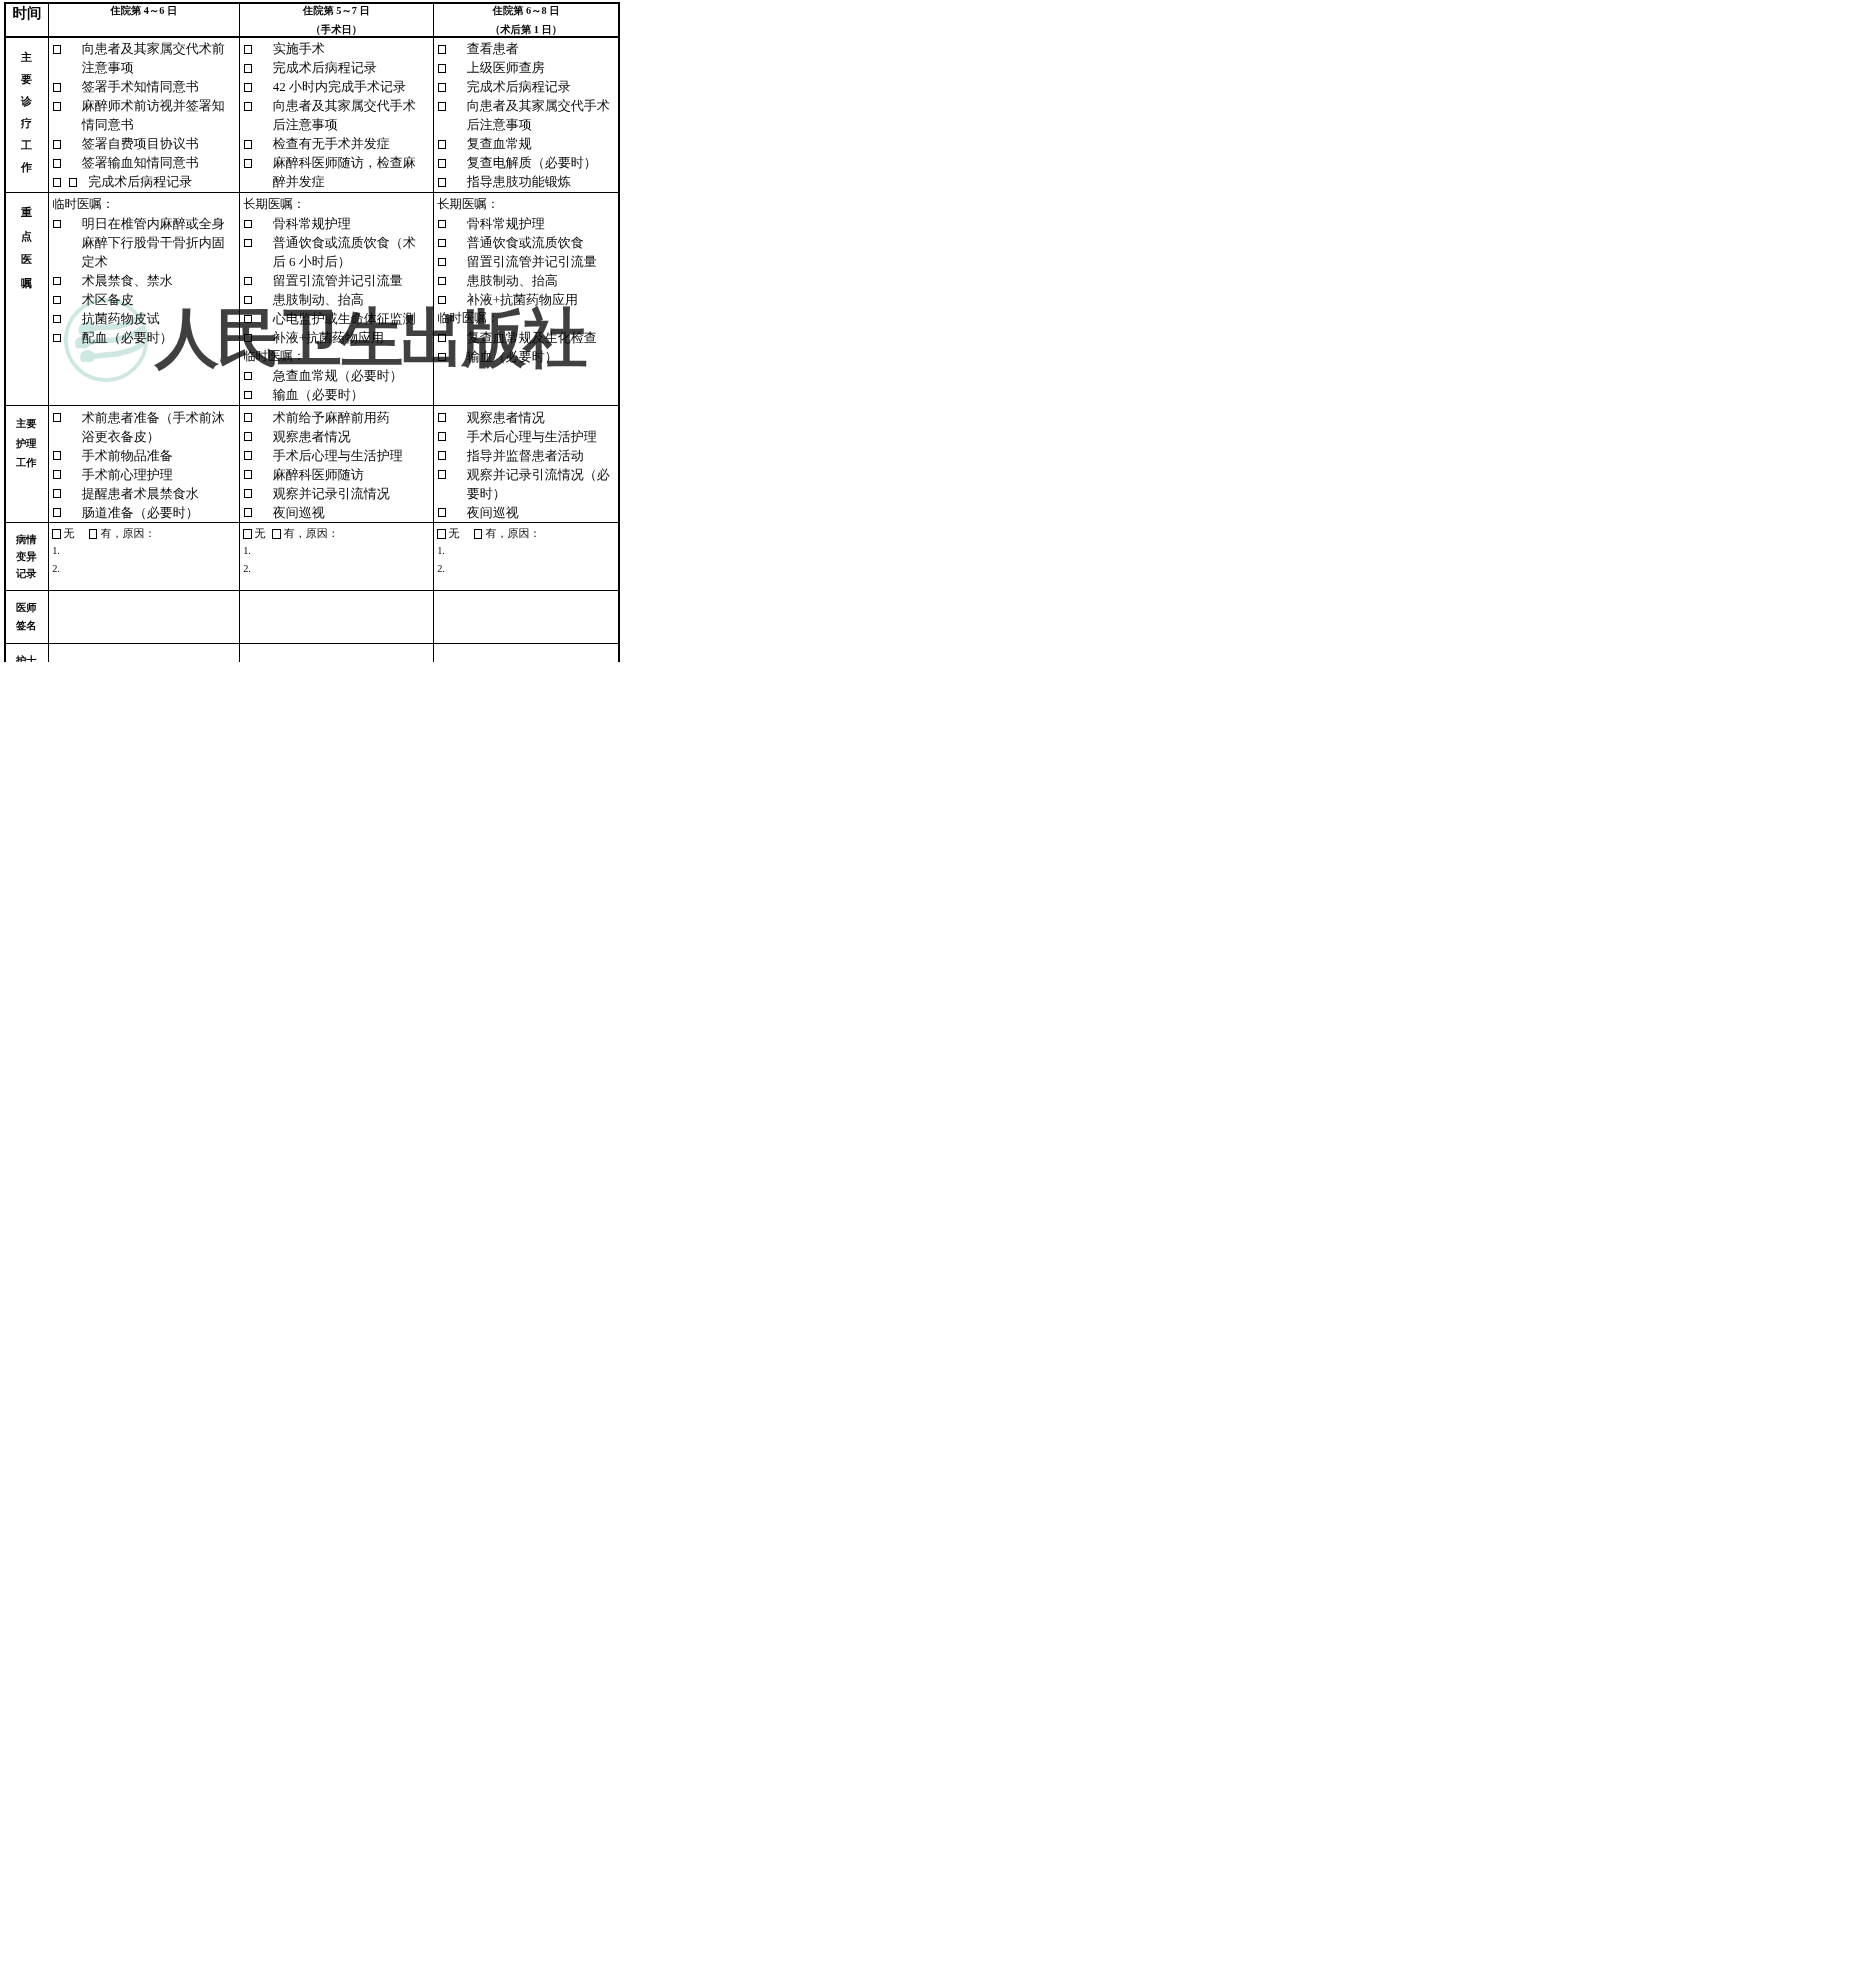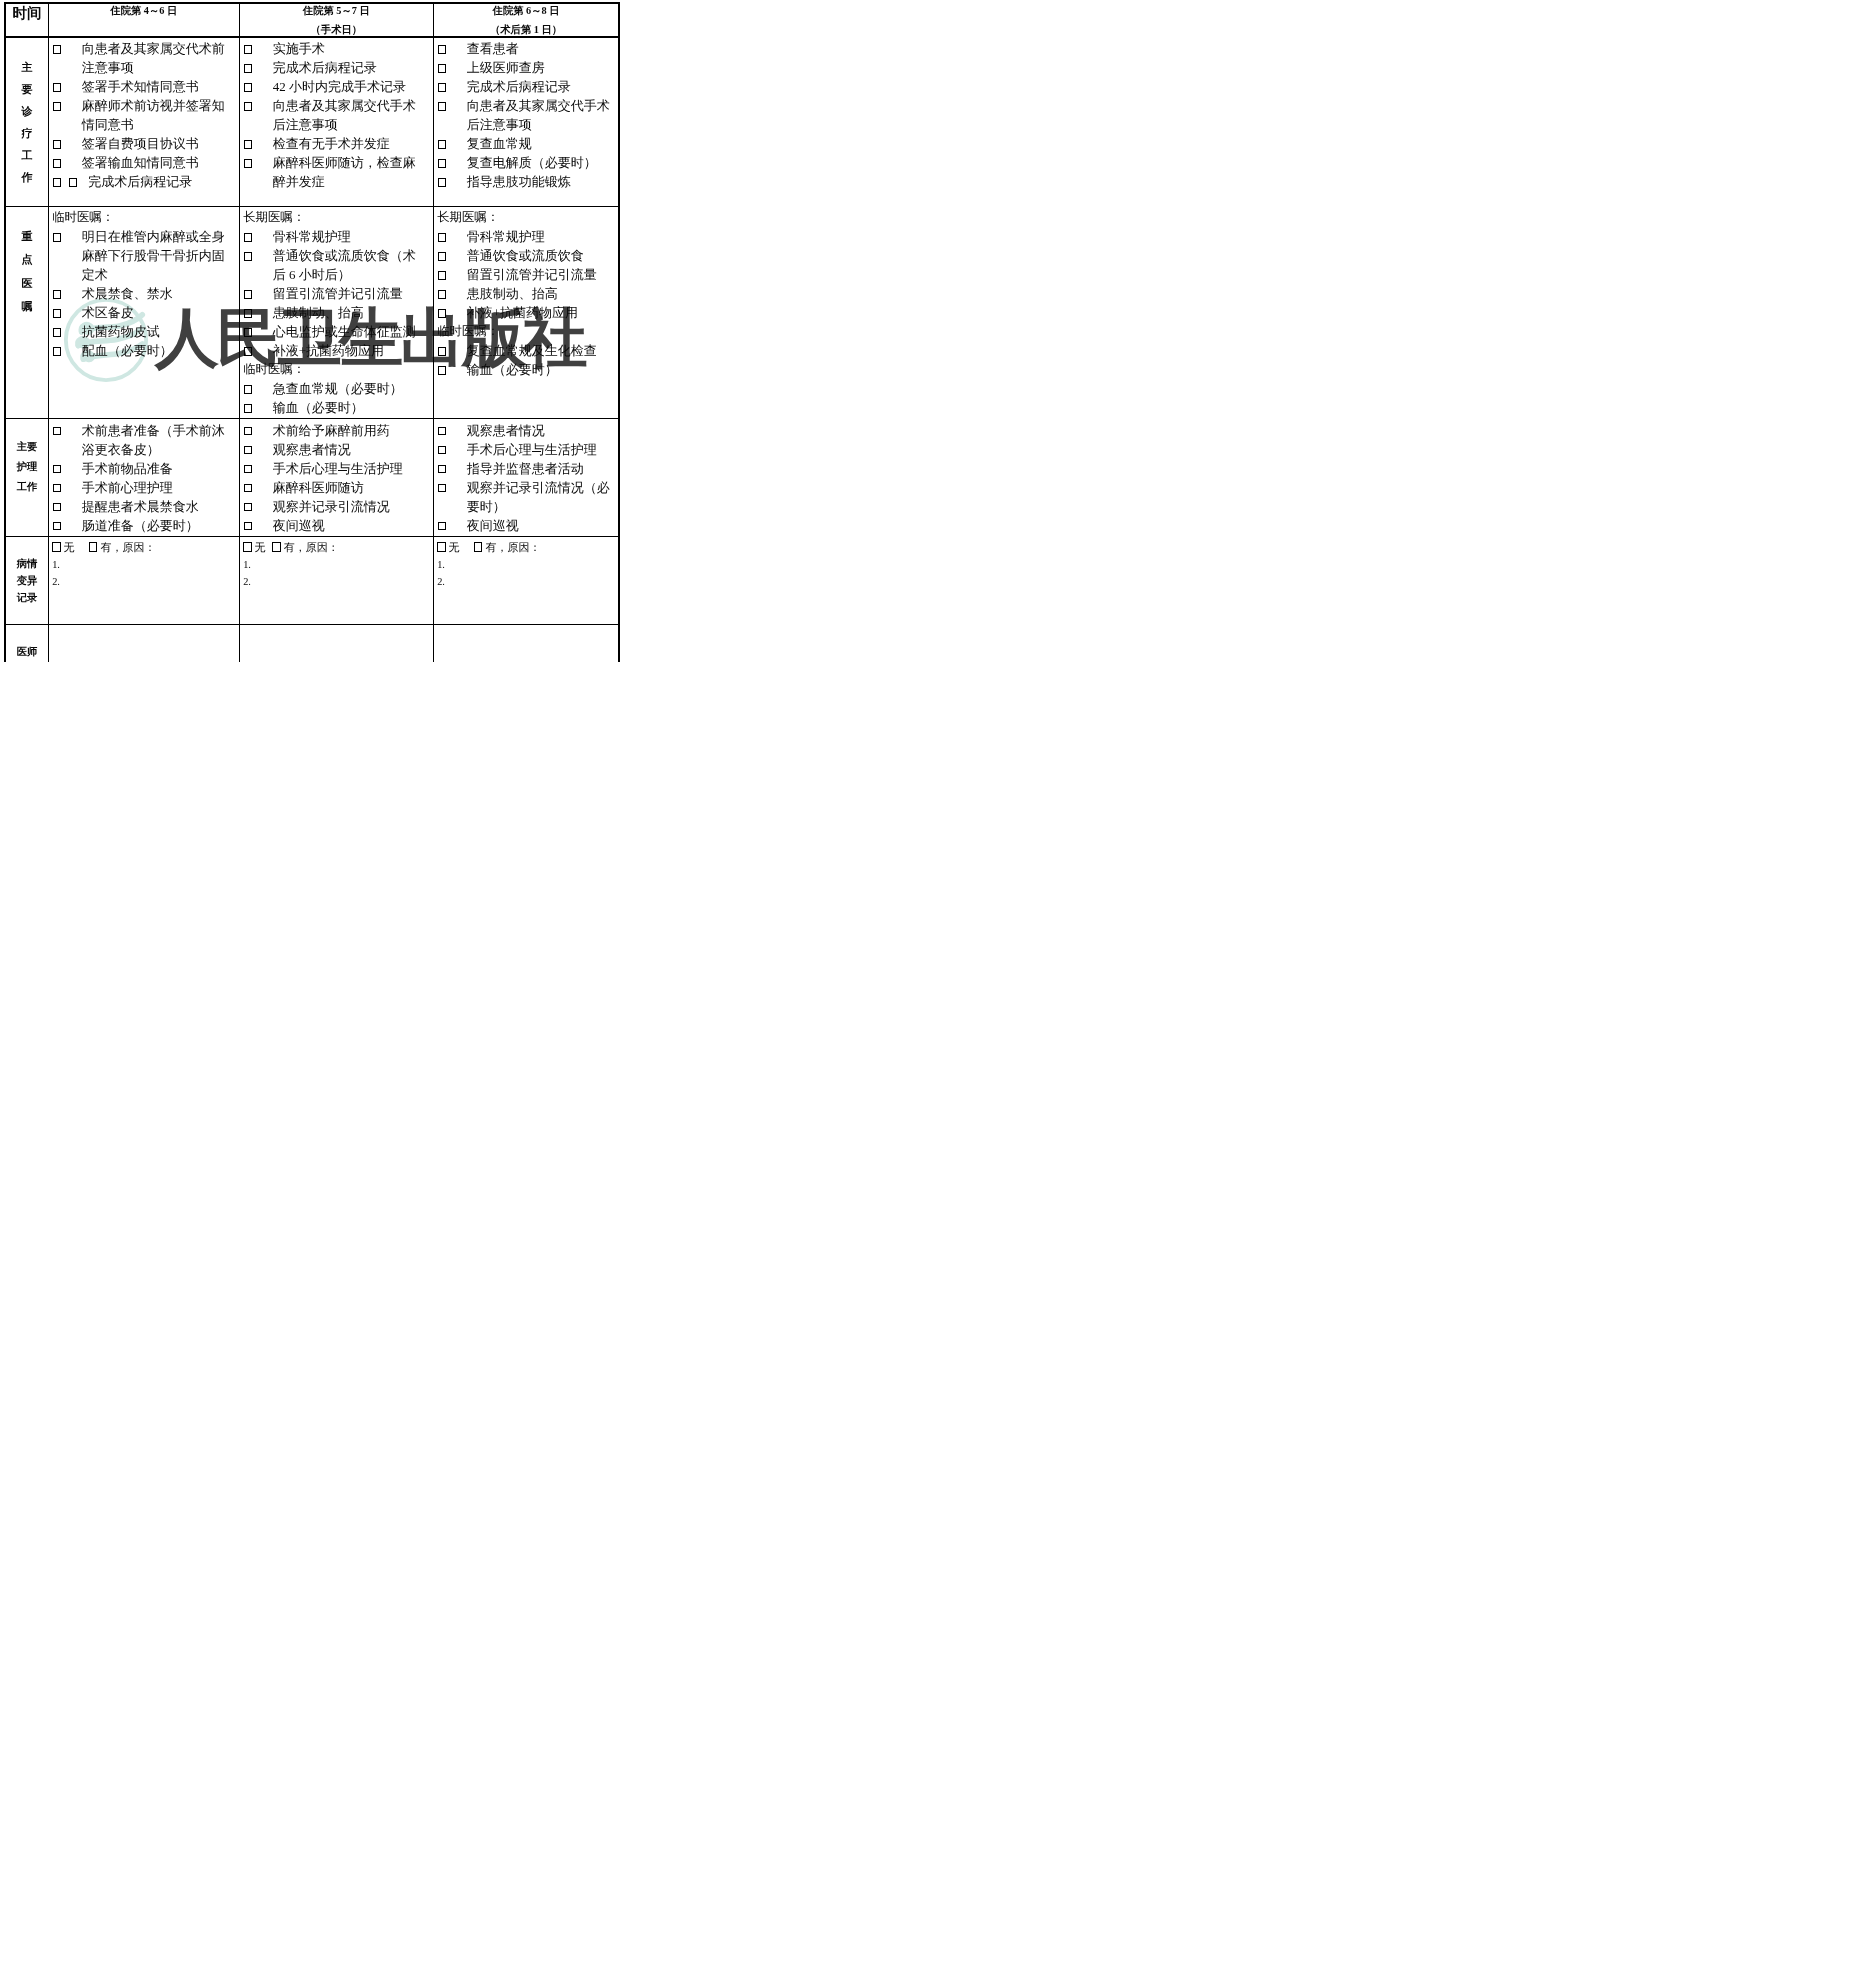--- a/index.html
+++ b/index.html
@@ -24,21 +24,21 @@
 
   
   .tlabel{font-size:14.5px;font-weight:bold;text-align:center;}
   td.hmid{vertical-align:middle;}
   .hcell{display:flex;flex-direction:column;justify-content:center;gap:6px;height:100%;}
   .hline{font-size:10.3px;font-weight:bold;text-align:center;line-height:13px;}
   .hline:empty{display:none;}
 
   
   td.lcell{vertical-align:middle;}
-  .vlabel{margin:18px auto;text-align:center;font-weight:bold;word-break:break-all;}
+  .vlabel{margin:8px auto;font-weight:bold;word-break:break-all;}
   .w1{width:12px;}
   .w2{width:22px;}
   .fs26{font-size:11px;}
   .fs24{font-size:10.3px;}
   .lh52{line-height:22px;}
   .lh55{line-height:23.5px;}
   .lh46{line-height:19.7px;}
   .lh40{line-height:17px;}
   .lh42{line-height:18px;}
 

